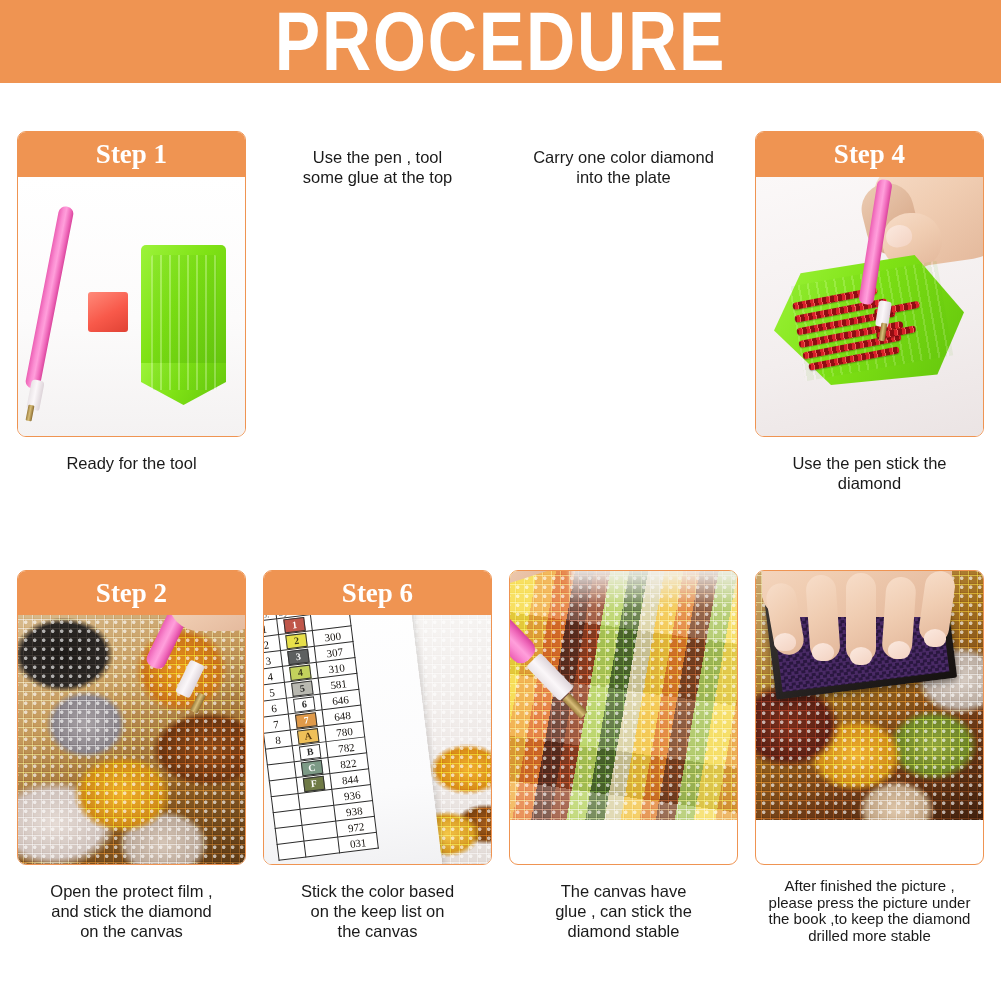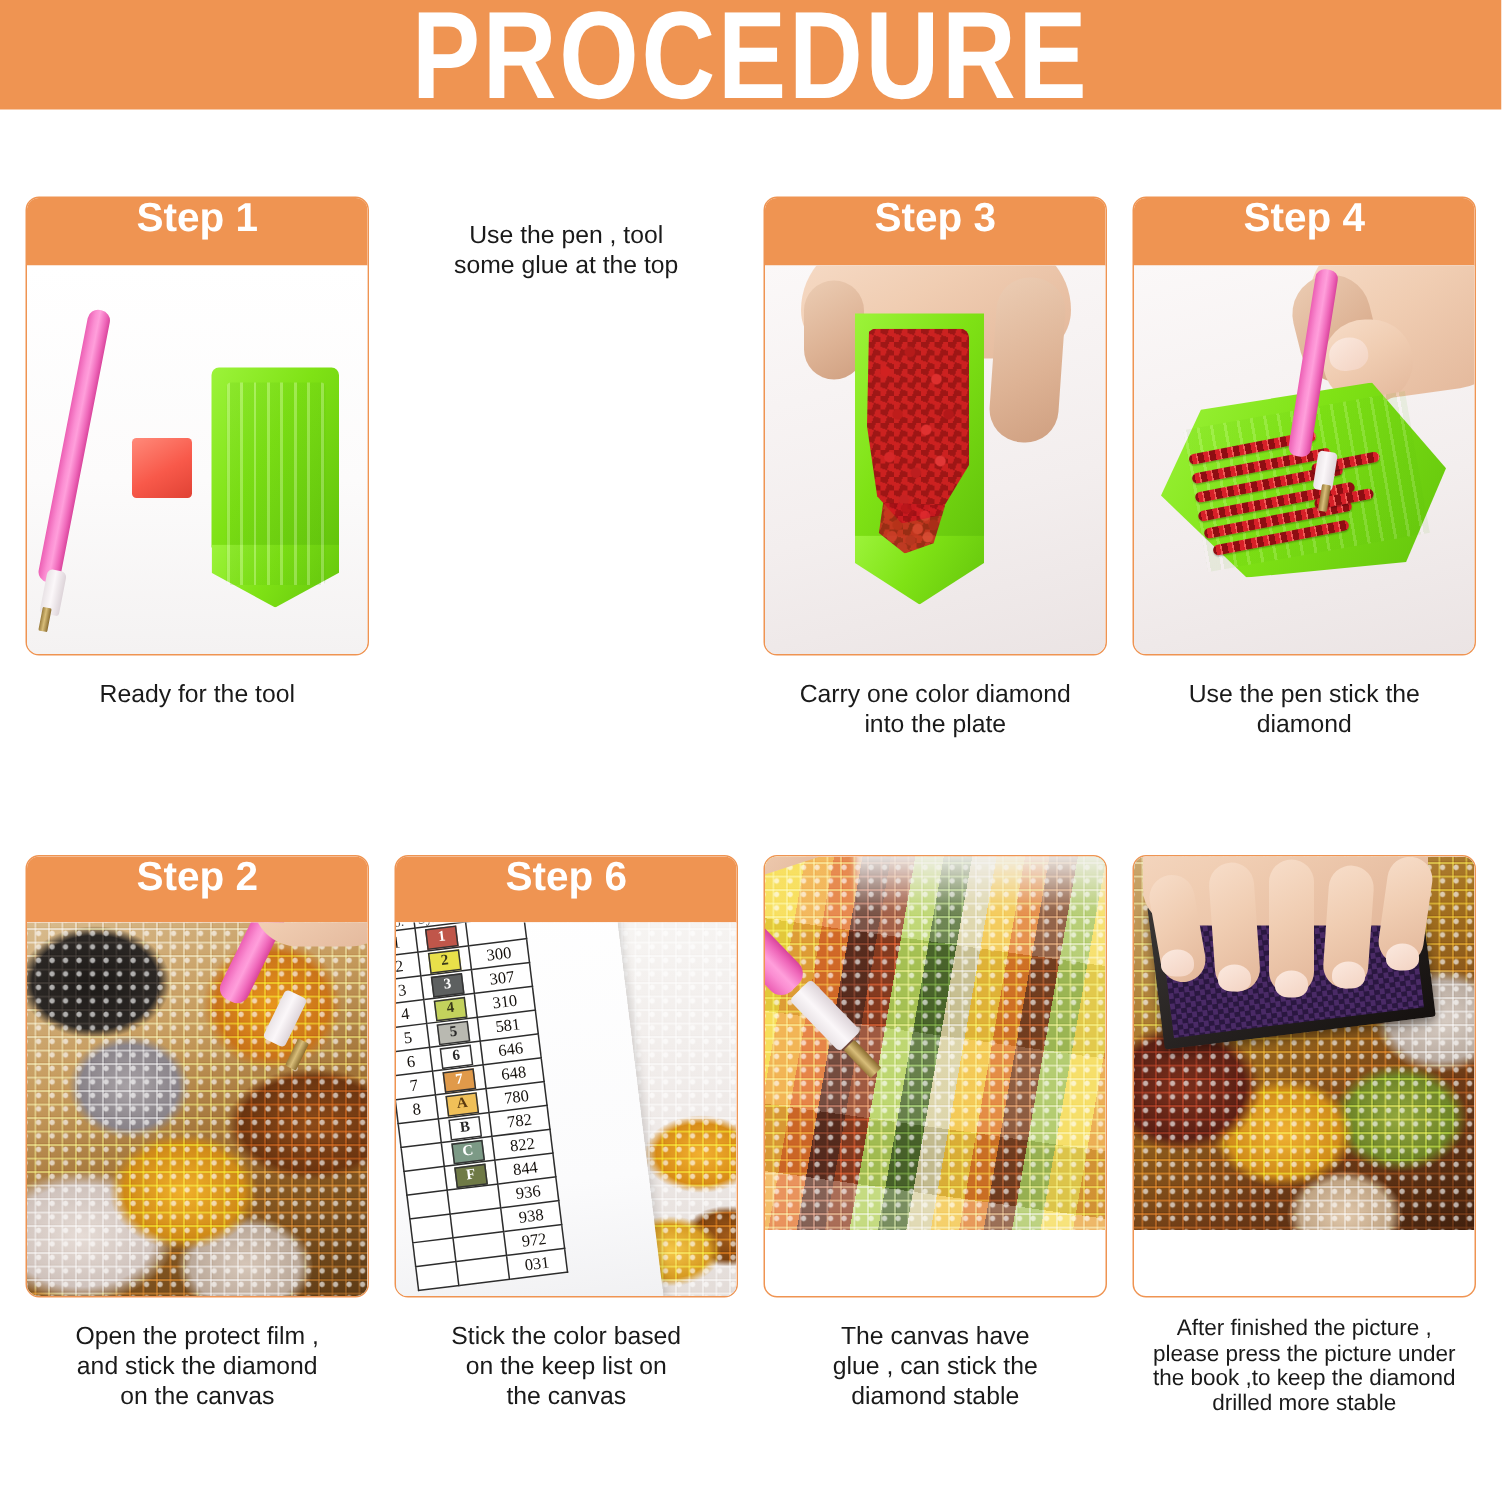--- a/index.html
+++ b/index.html
@@ -19,21 +19,21 @@
     height: 1001px;
     background: #ffffff;
   }
 
   
   .banner {
     position: absolute;
     left: 0;
     top: 0;
     width: 1001px;
-    height: 73px;
+    height: 83px;
     background: #ef9452;
     display: flex;
     align-items: center;
     justify-content: center;
   }
   .banner-title {
     color: #ffffff;
     font-family: "Liberation Sans", sans-serif;
     font-size: 74px;
     font-weight: bold;
@@ -77,21 +77,23 @@
     overflow: hidden;
     background: #ffffff;
   }
   .row-1 .card { height: 306px; }
   .row-2 .card { height: 295px; }
 
   .card-header {
     height: 45px;
     background: #ef9452;
     display: flex;
+    align-items: center;
     justify-content: center;
+    font-family: Liberation Serif, serif;
   }
   .row-2 .card-header { height: 44px; }
   .card-header-label {
     color: #ffffff;
     font-size: 27px;
     font-weight: bold;
     line-height: 1;
     white-space: nowrap;
   }
 
@@ -316,39 +318,20 @@
         </div>
         <div class="caption">Ready for the tool</div>
       </div>
 
       <div class="cell">
         <div class="caption">Use the pen , tool
 some glue at the top</div>
       </div>
 
       <div class="cell">
-        <div class="card">
-          <div class="card-header">
-            <span class="card-header-label">Step 3</span>
-          </div>
-          <div class="card-photo bg-whitish">
-            <div class="scene blur-soft">
-
-              <div class="skin" style="left:24px; top:-18px; width:180px; height:80px; border-radius:50px 50px 34px 34px;"></div>
-              <div class="skin skin-dk" style="left:26px; top:10px; width:40px; height:66px; border-radius:20px;"></div>
-              <div class="skin skin-dk" style="left:152px; top:8px; width:46px; height:110px; border-radius:22px; transform:rotate(4deg);"></div>
-
-              <div class="tray-green" style="left:60px; top:32px; width:86px; height:150px;"></div>
-              <div class="tray-green" style="left:60px; top:180px; width:86px; height:46px; clip-path:polygon(0 0,100% 0,100% 40%,50% 100%,0 40%);"></div>
-
-              <div class="drill-pile" style="left:68px; top:42px; width:68px; height:130px; border-radius:6px; clip-path:polygon(2% 0,100% 0,100% 70%,70% 96%,34% 100%,10% 86%,0 50%);"></div>
-              <div class="drill-pile" style="left:74px; top:158px; width:48px; height:34px; opacity:0.85; clip-path:polygon(10% 0,96% 6%,80% 80%,40% 100%,4% 60%);"></div>
-            </div>
-          </div>
-        </div>
         <div class="caption">Carry one color diamond
 into the plate</div>
       </div>
 
       <div class="cell">
         <div class="card">
           <div class="card-header">
             <span class="card-header-label">Step 4</span>
           </div>
           <div class="card-photo bg-whitish">

